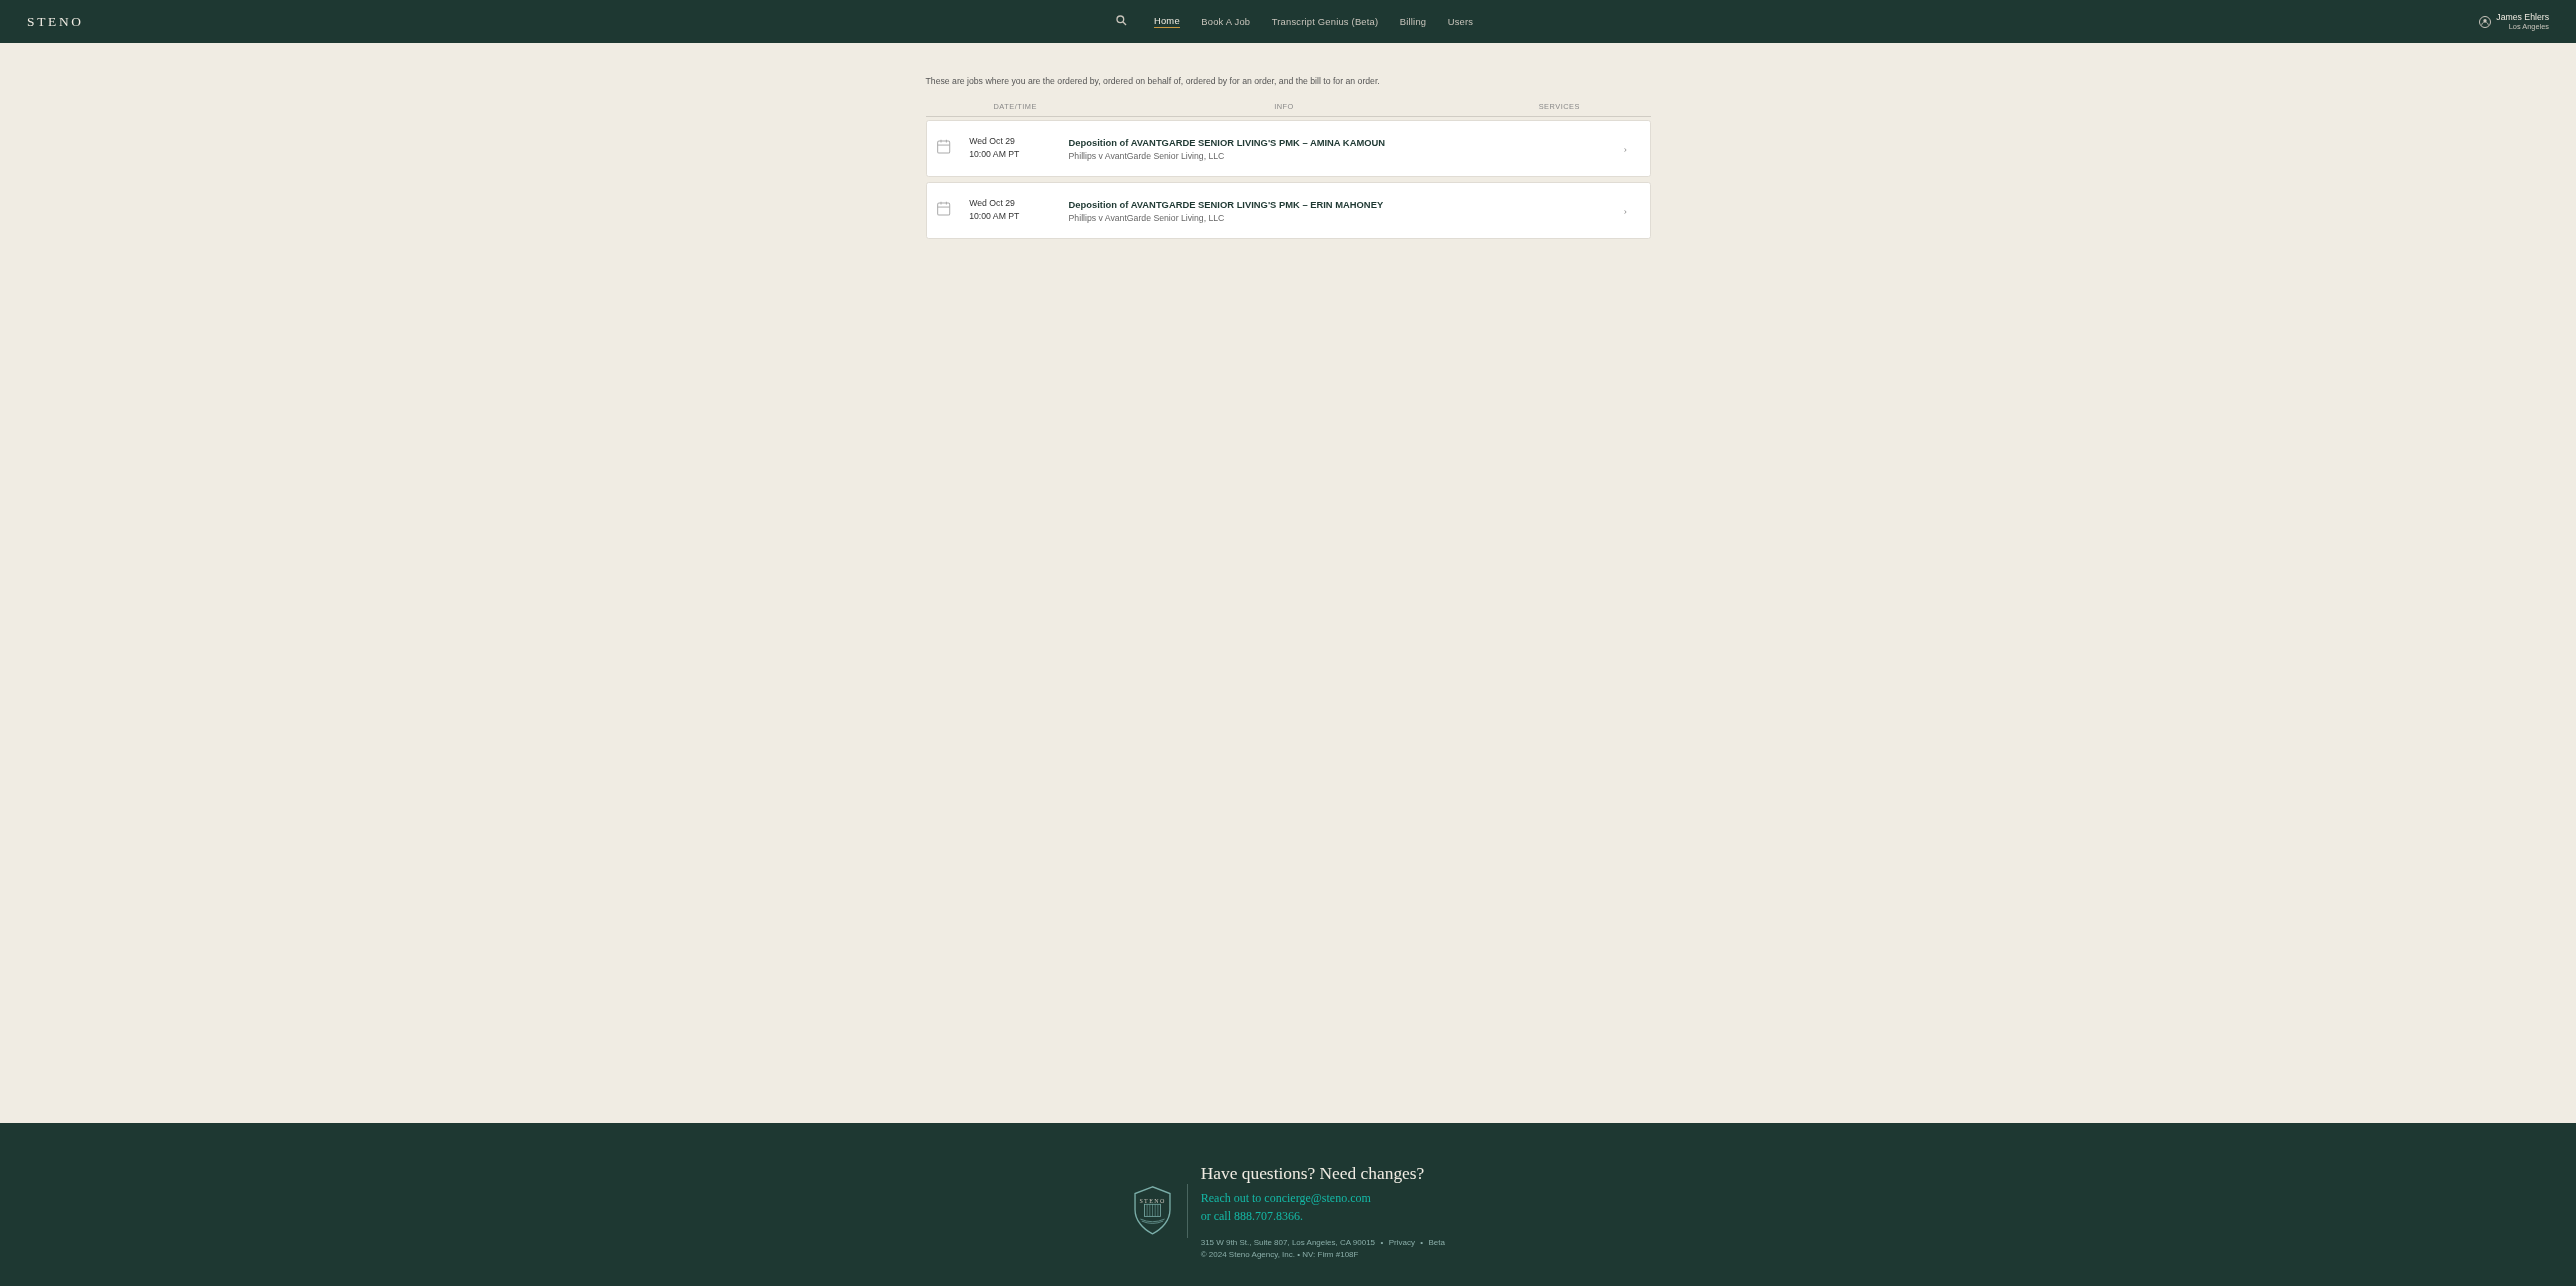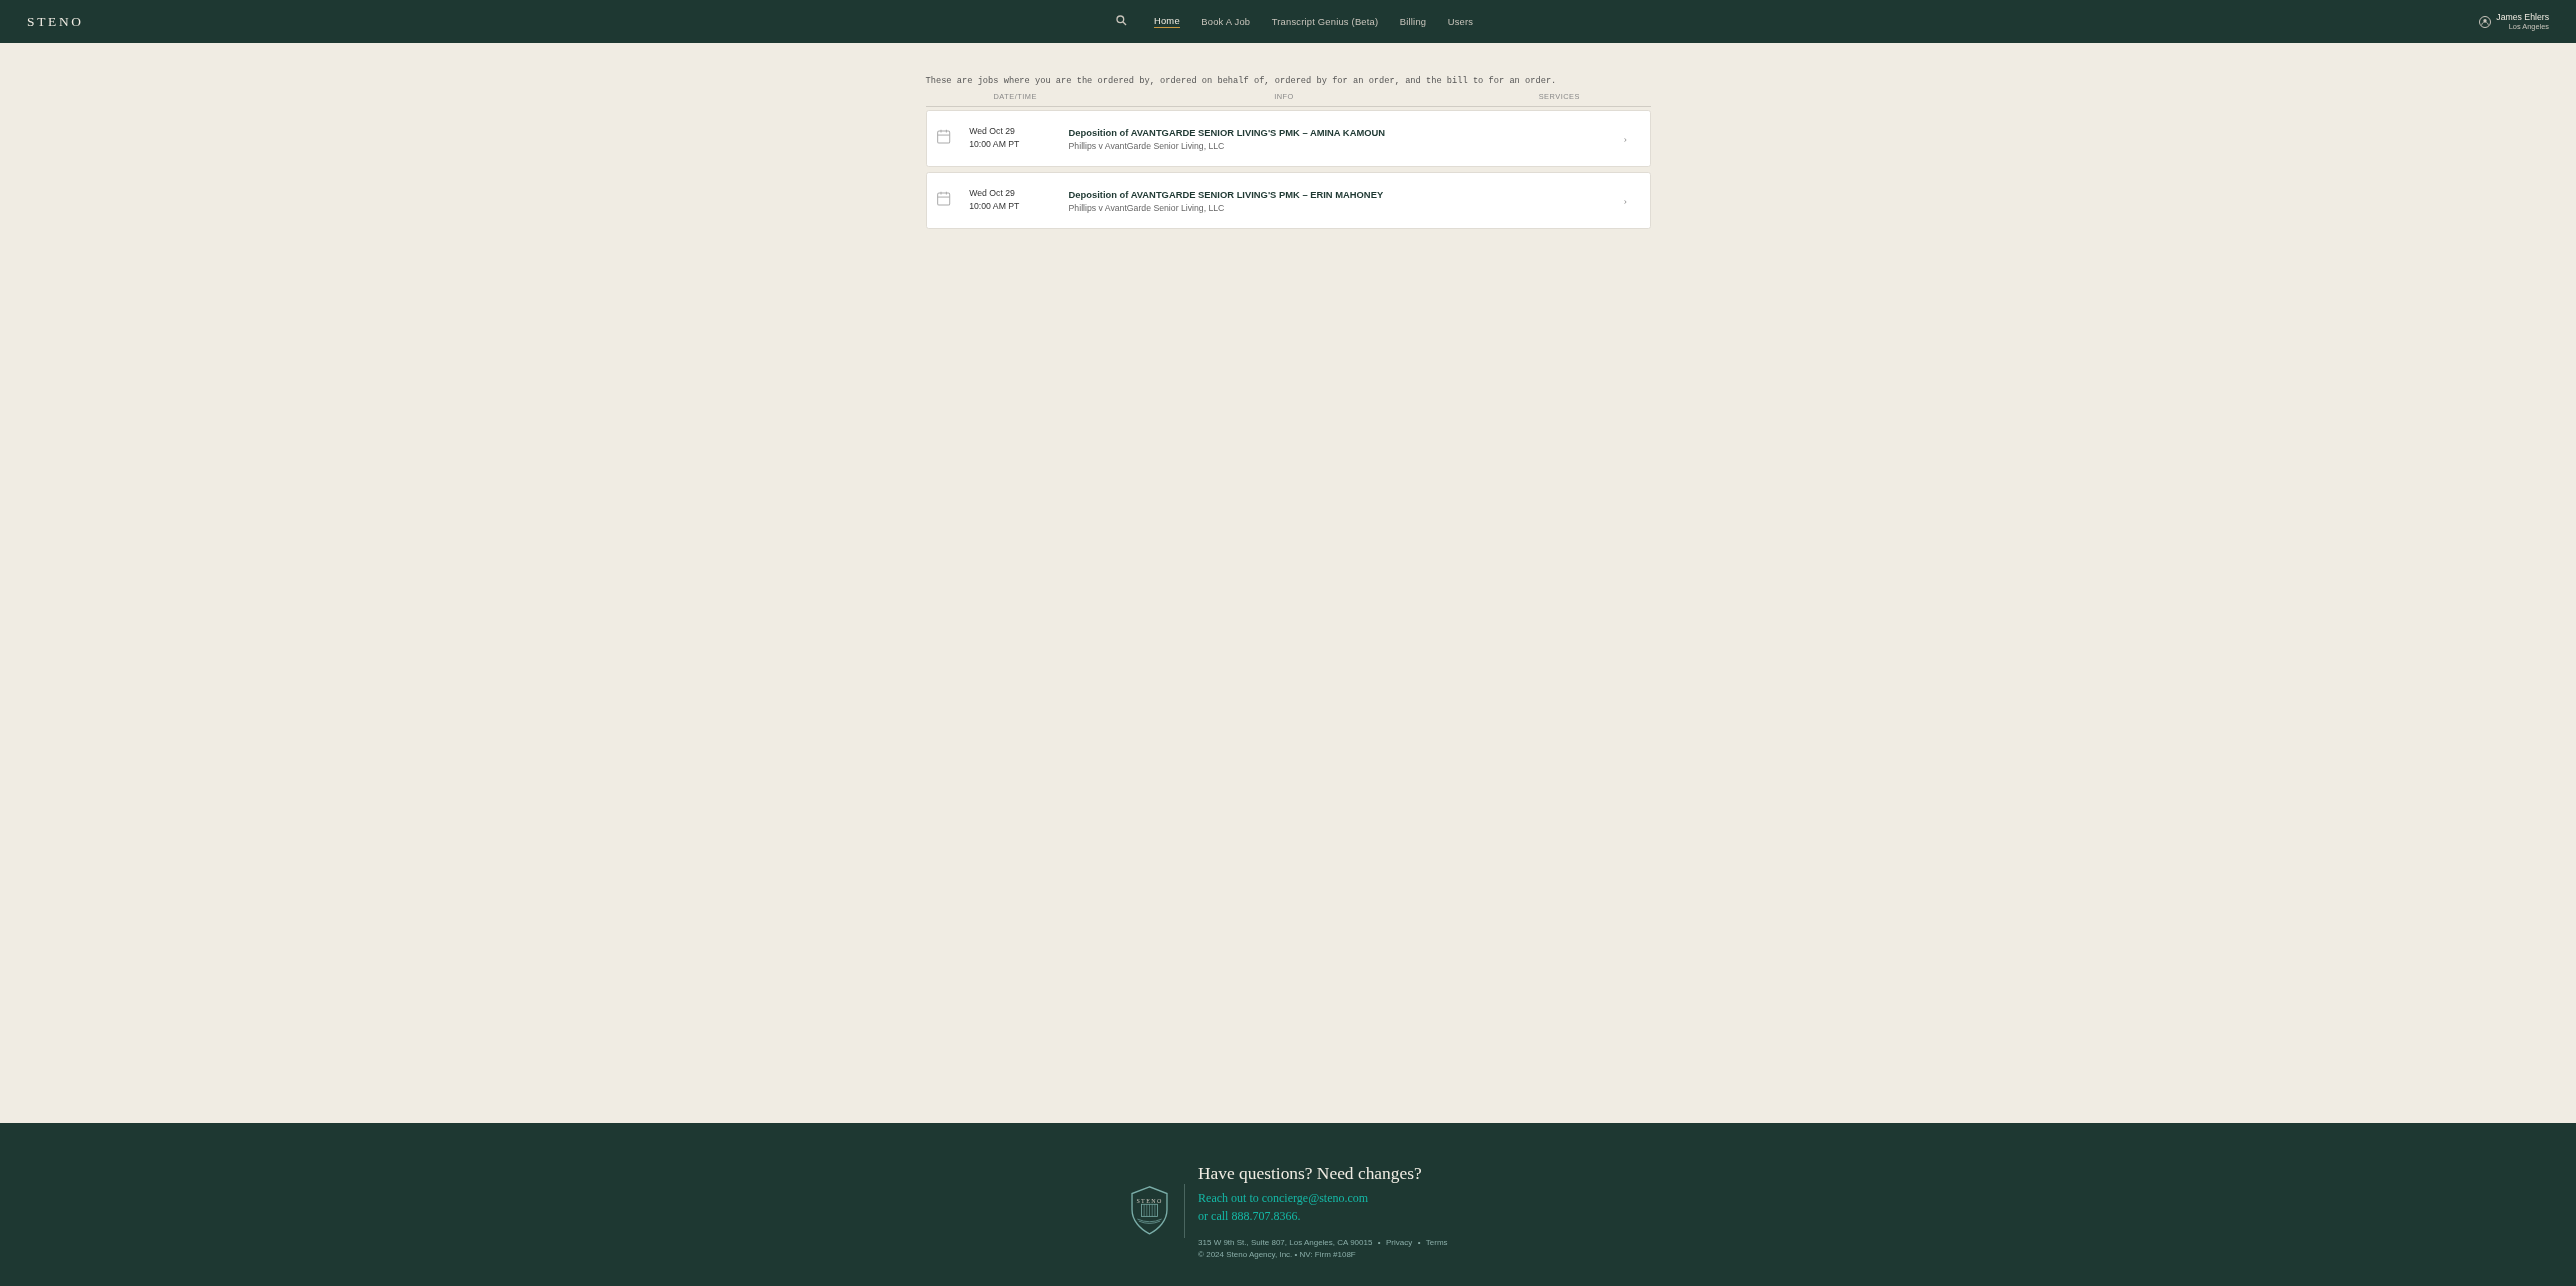--- a/index.html
+++ b/index.html
@@ -158,23 +158,23 @@
       font-family: Arial, sans-serif;
       color: #444;
       cursor: pointer;
       padding: 5.4px 2.7px;
       margin-bottom: 2.7px;
     }
 
     
     .description {
       font-size: 8.7px;
-      font-family: Liberation Mono, monospace;
+      font-family: Liberation Sans, sans-serif;
       color: #555;
-      margin-bottom: 4px;
+      margin-bottom: 14px;
       line-height: 1.5;
     }
 
     
     .table-headers {
       display: grid;
       grid-template-columns: 32px 94px 1fr 107px 27px;
       padding: 0 10.7px 5.4px;
       border-bottom: 0.7px solid #d0ccc4;
       margin-bottom: 2.7px;
@@ -432,21 +432,21 @@
       <h2 class="footer-headline">Have questions? Need changes?</h2>
       <p class="footer-contact">
         <span>Reach out to concierge@steno.com</span><br>
         <span>or call 888.707.8366.</span>
       </p>
       <div class="footer-address">
         <span>315 W 9th St., Suite 807, Los Angeles, CA 90015</span>
         <span class="dot-sep">•</span>
         <a href="#">Privacy</a>
         <span class="dot-sep">•</span>
-        <a href="#">Terms</a>
+        <a href="#">Beta</a>
       </div>
       <div class="footer-copyright">
         <span>© 2024 Steno Agency, Inc.</span>
         <span class="dot-sep"> • </span>
         <span>NV: Firm #108F</span>
       </div>
     </div>
   </div>
 </footer>
 

